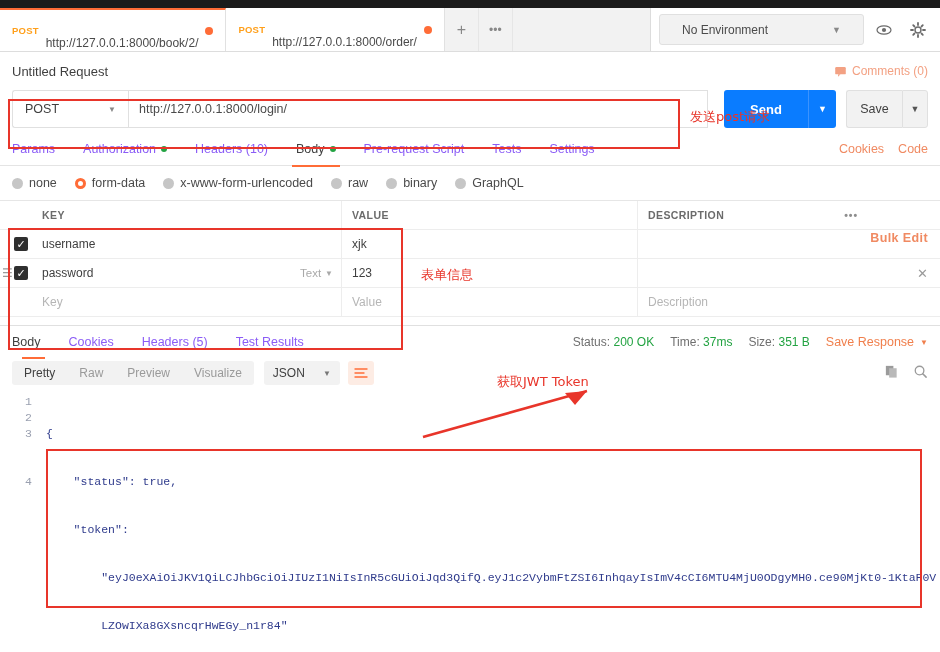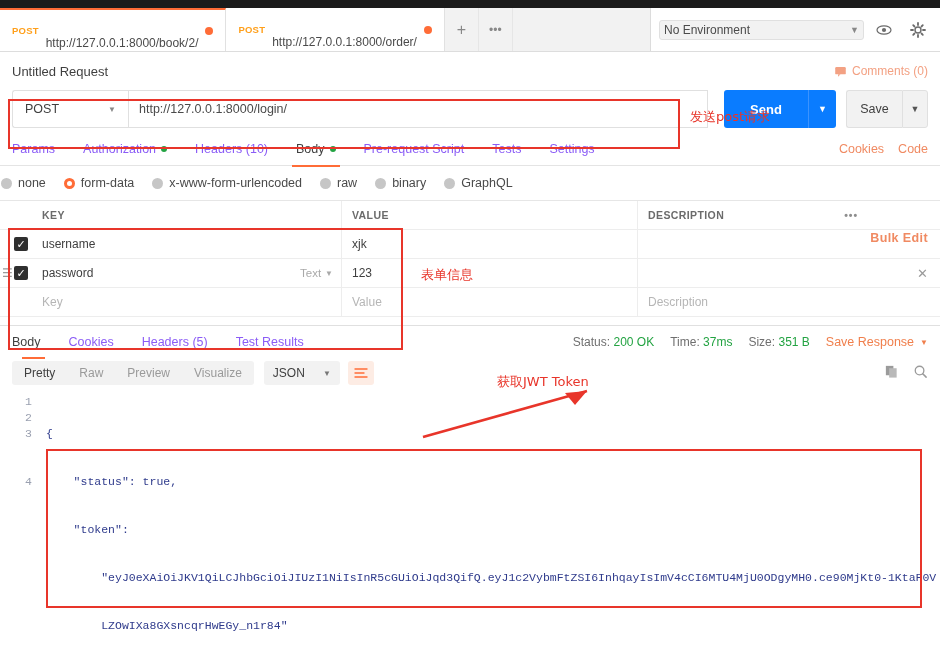--- a/index.html
+++ b/index.html
@@ -37,22 +37,22 @@
   .tab-url { color:#4a4a4a; font-size:12px; white-space:nowrap;margin-top:24px; }
   .dot-unsaved { width:8px; height:8px; border-radius:50%; background:#ff6c37; margin-left:auto; }
   .tab-btn {
     width:34px; display:flex; align-items:center; justify-content:center;
     color:#888; font-size:16px; background:#f2f2f2;
     border-right:1px solid #e6e6e6;
   }
   .tabbar-spacer { flex:1; background:#f2f2f2; border-right:1px solid #dcdcdc;}
   .env-area { display:flex; align-items:center; gap:6px; padding:0 8px; background:#fff; }
   .env-select {
-    width:205px; height:20px; background:#f2f2f2; border:1px solid #e0e0e0;
-    border-radius:3px; display:flex; align-items:center; padding:0 4px;
+    width:205px; height:31px; background:#f2f2f2; border:1px solid #e0e0e0;
+    border-radius:3px; display:flex; align-items:center; padding:0 22px;
     font-size:12px; color:#4b4b4b; justify-content:space-between;
   }
   .icon-sq { width:28px;height:28px;display:flex;align-items:center;justify-content:center;color:#6b6b6b; }
 
   
   .title-row {
     height:30px; display:flex; align-items:center;
     padding:0 12px; justify-content:space-between;
     margin-top:4px;
   }
@@ -103,21 +103,21 @@
   .rtab:first-child { padding-left:0; }
   .rtab.active { color:#3f3f3f; }
   .rtab.active::after {
     content:""; position:absolute; left:10px; right:10px; bottom:-1px; height:2px; background:#ff6c37;
   }
   .gdot { width:6px;height:6px;border-radius:50%;background:#23a342; }
   .rtabs-right { margin-left:auto; display:flex; gap:14px; }
   .link-orange { color:#f08a62; font-size:12.5px; }
 
   
-  .bodytypes { display:flex; align-items:center; height:34px; padding:0 1px; gap:18px; }
+  .bodytypes { display:flex; align-items:center; height:34px; padding:0 12px; gap:18px; }
   .radio-item { display:flex; align-items:center; gap:6px; font-size:12.5px; color:#4a4a4a; }
   .radio { width:11px;height:11px;border-radius:50%;background:#c6c6c6; }
   .radio.sel { background:#fff; border:3.5px solid #ff6c37; width:11px;height:11px; }
 
   
   .kv-table { width:100%; border-top:1px solid #e6e6e6; }
   .kv-row { display:flex; height:29px; border-bottom:1px solid #ededed; align-items:center; position:relative; }
   .kv-head { font-size:10.5px; font-weight:bold; color:#6b6b6b; letter-spacing:.4px; }
   .c-check { width:42px; display:flex; align-items:center; justify-content:center; }
   .chk { width:14px;height:14px;background:#2f2f2f;border-radius:2px;color:#fff;font-size:11px;

